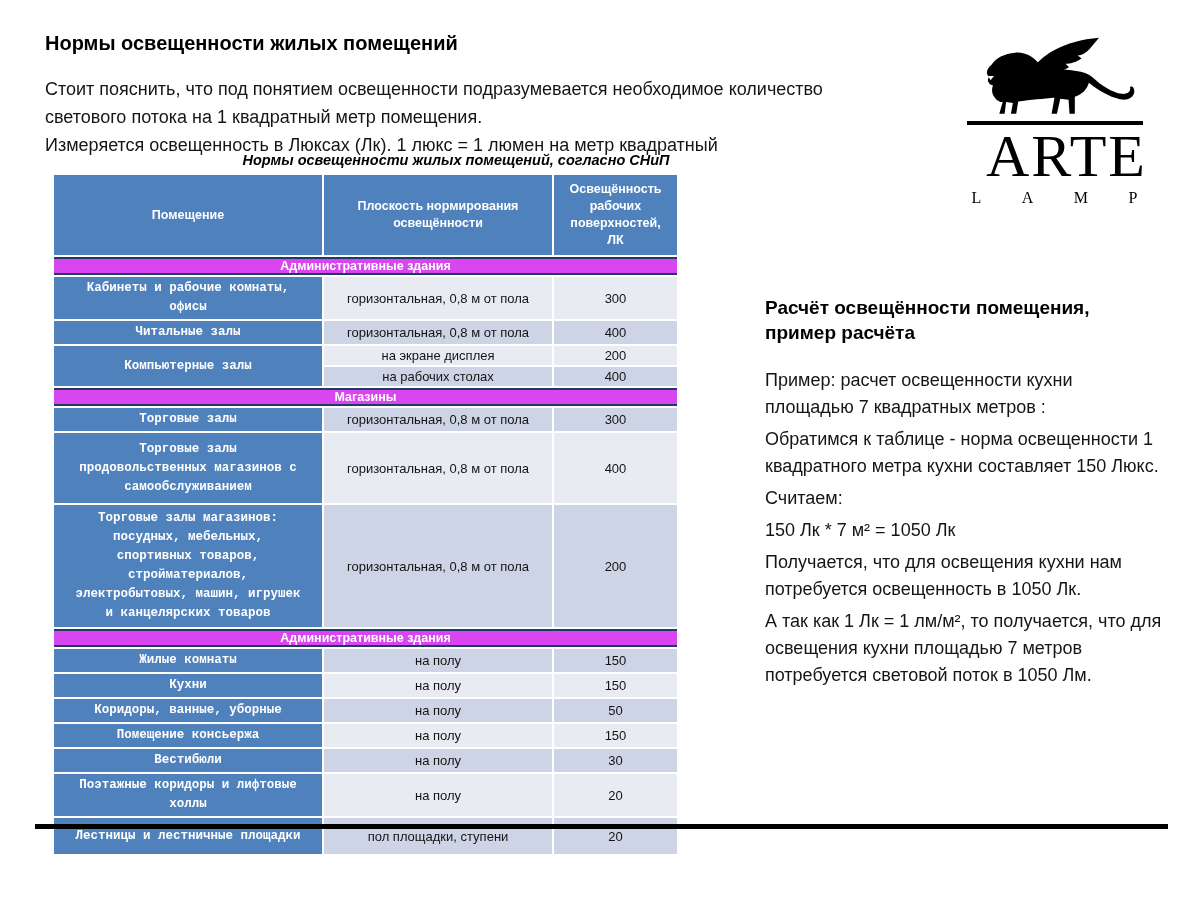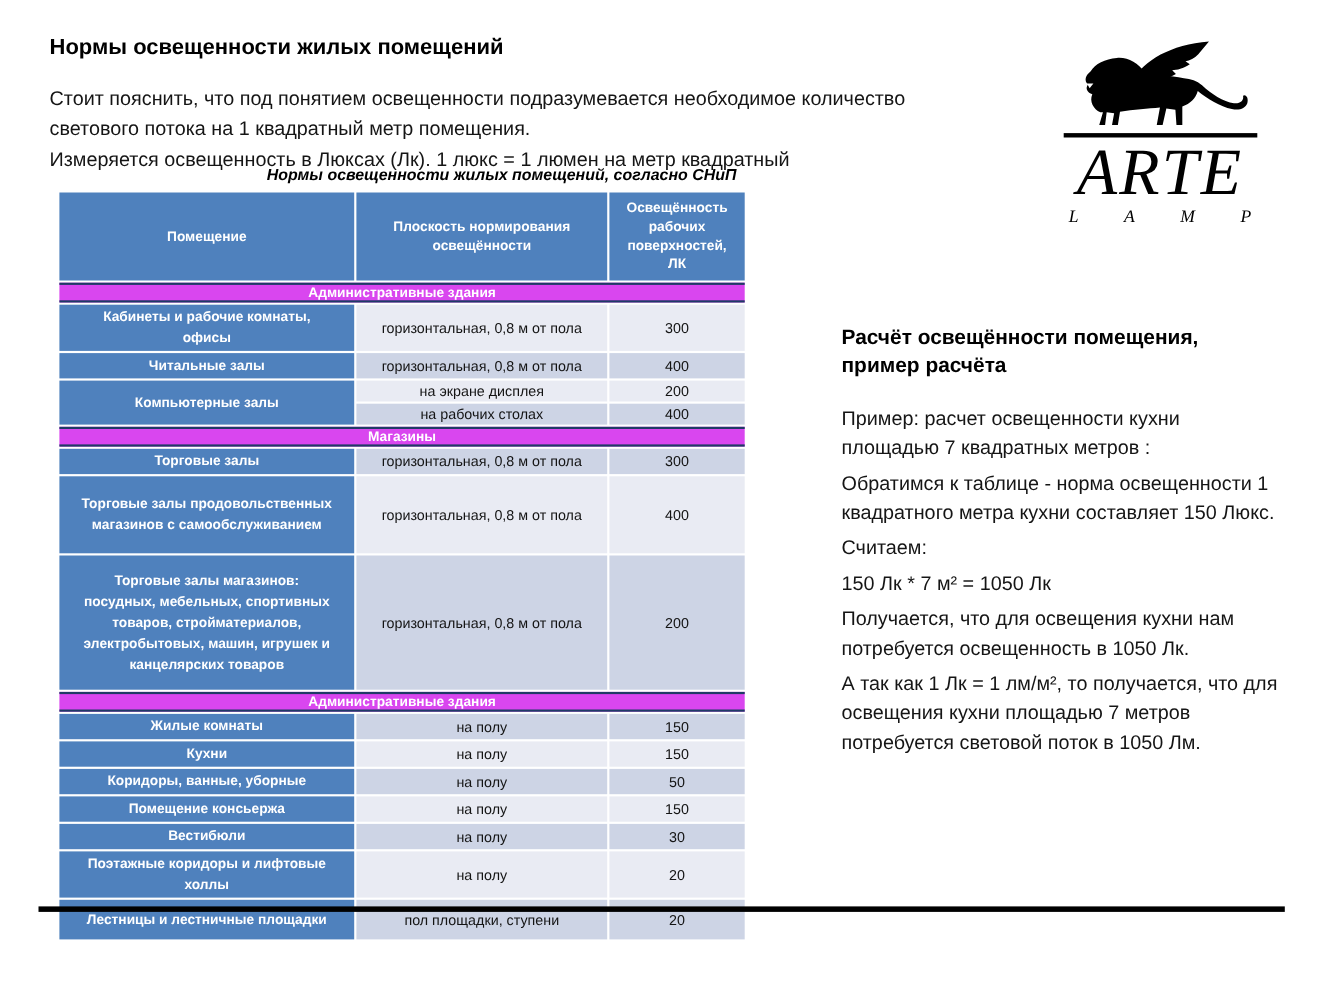--- a/index.html
+++ b/index.html
@@ -12,38 +12,38 @@
   .intro { position:absolute; left:45px; top:75px; width:780px; font-size:18px; line-height:28px; white-space:pre-line; color:#151515; }
   .table-caption { position:absolute; left:0; top:152px; width:912px; text-align:center; font-style:italic; font-weight:600; font-size:14.5px; color:#000; }
 
   
   table.norms { position:absolute; left:52px; top:173px; width:627px; border-collapse:separate; border-spacing:2px; table-layout:fixed; }
   table.norms th {
     background:#4f81bd; color:#fff; font-size:12.5px; font-weight:bold;
     height:80px; vertical-align:middle; padding:0 10px; line-height:17px;
   }
   table.norms td { vertical-align:middle; text-align:center; }
-  td.room { background:#4f81bd; color:#fff; font-weight:bold; font-size:12.5px; padding:2px 18px; line-height:19px; }
+  td.room { background:#4f81bd; color:#fff; font-weight:bold; font-size:12.5px; padding:2px 18px; line-height:19px;font-family:Liberation Mono, monospace; }
   td.plane, td.lux { font-size:13px; color:#141414; padding:1px 6px; line-height:17px; }
   td.band-dark { background:#cdd4e5; }
   td.band-light { background:#e9ebf3; }
   td.section {
     background:#d946ef; color:#fff; font-weight:bold; font-size:12.5px; text-align:center;
     border-top:2px solid #1f3a66; border-bottom:2px solid #1f3a66; height:18px; padding:0;
   }
   tbody tr { height:19px; }
   tbody tr:nth-child(1), tbody tr:nth-child(6), tbody tr:nth-child(10) { height:18px; }
   tbody tr:nth-child(2)  { height:33px; }
   tbody tr:nth-child(8)  { height:70px; }
   tbody tr:nth-child(9)  { height:122px; }
   tbody tr:nth-child(16) { height:37px; }
   tbody tr:nth-child(17) { height:36px; }
 
   
-  .logo { position:absolute; left:962px; top:28px; width:185px; text-align:center; color:#000;font-style:italic; }
+  .logo { position:absolute; left:962px; top:28px; width:185px; text-align:right; color:#000; }
   .logo svg { display:block; margin:0 auto; }
   .logo-bar { width:176px; height:4px; background:#000; margin:1px auto 0; }
   .logo-brand { font-family:"Liberation Serif", serif; font-size:60px; line-height:62px; letter-spacing:2px; color:#000; }
   .logo-lamp { display:flex; justify-content:space-between; width:166px; margin:2px auto 0; font-family:"Liberation Serif", serif; font-size:16px; color:#000; }
 
   
   .calc { position:absolute; left:765px; top:295px; width:402px; }
   .calc-heading { font-size:19px; font-weight:bold; line-height:25px; white-space:pre-line; margin-bottom:22px; color:#000; }
   .calc p { font-size:18px; line-height:27px; margin:0 4px 5px 0; color:#151515; }
 

